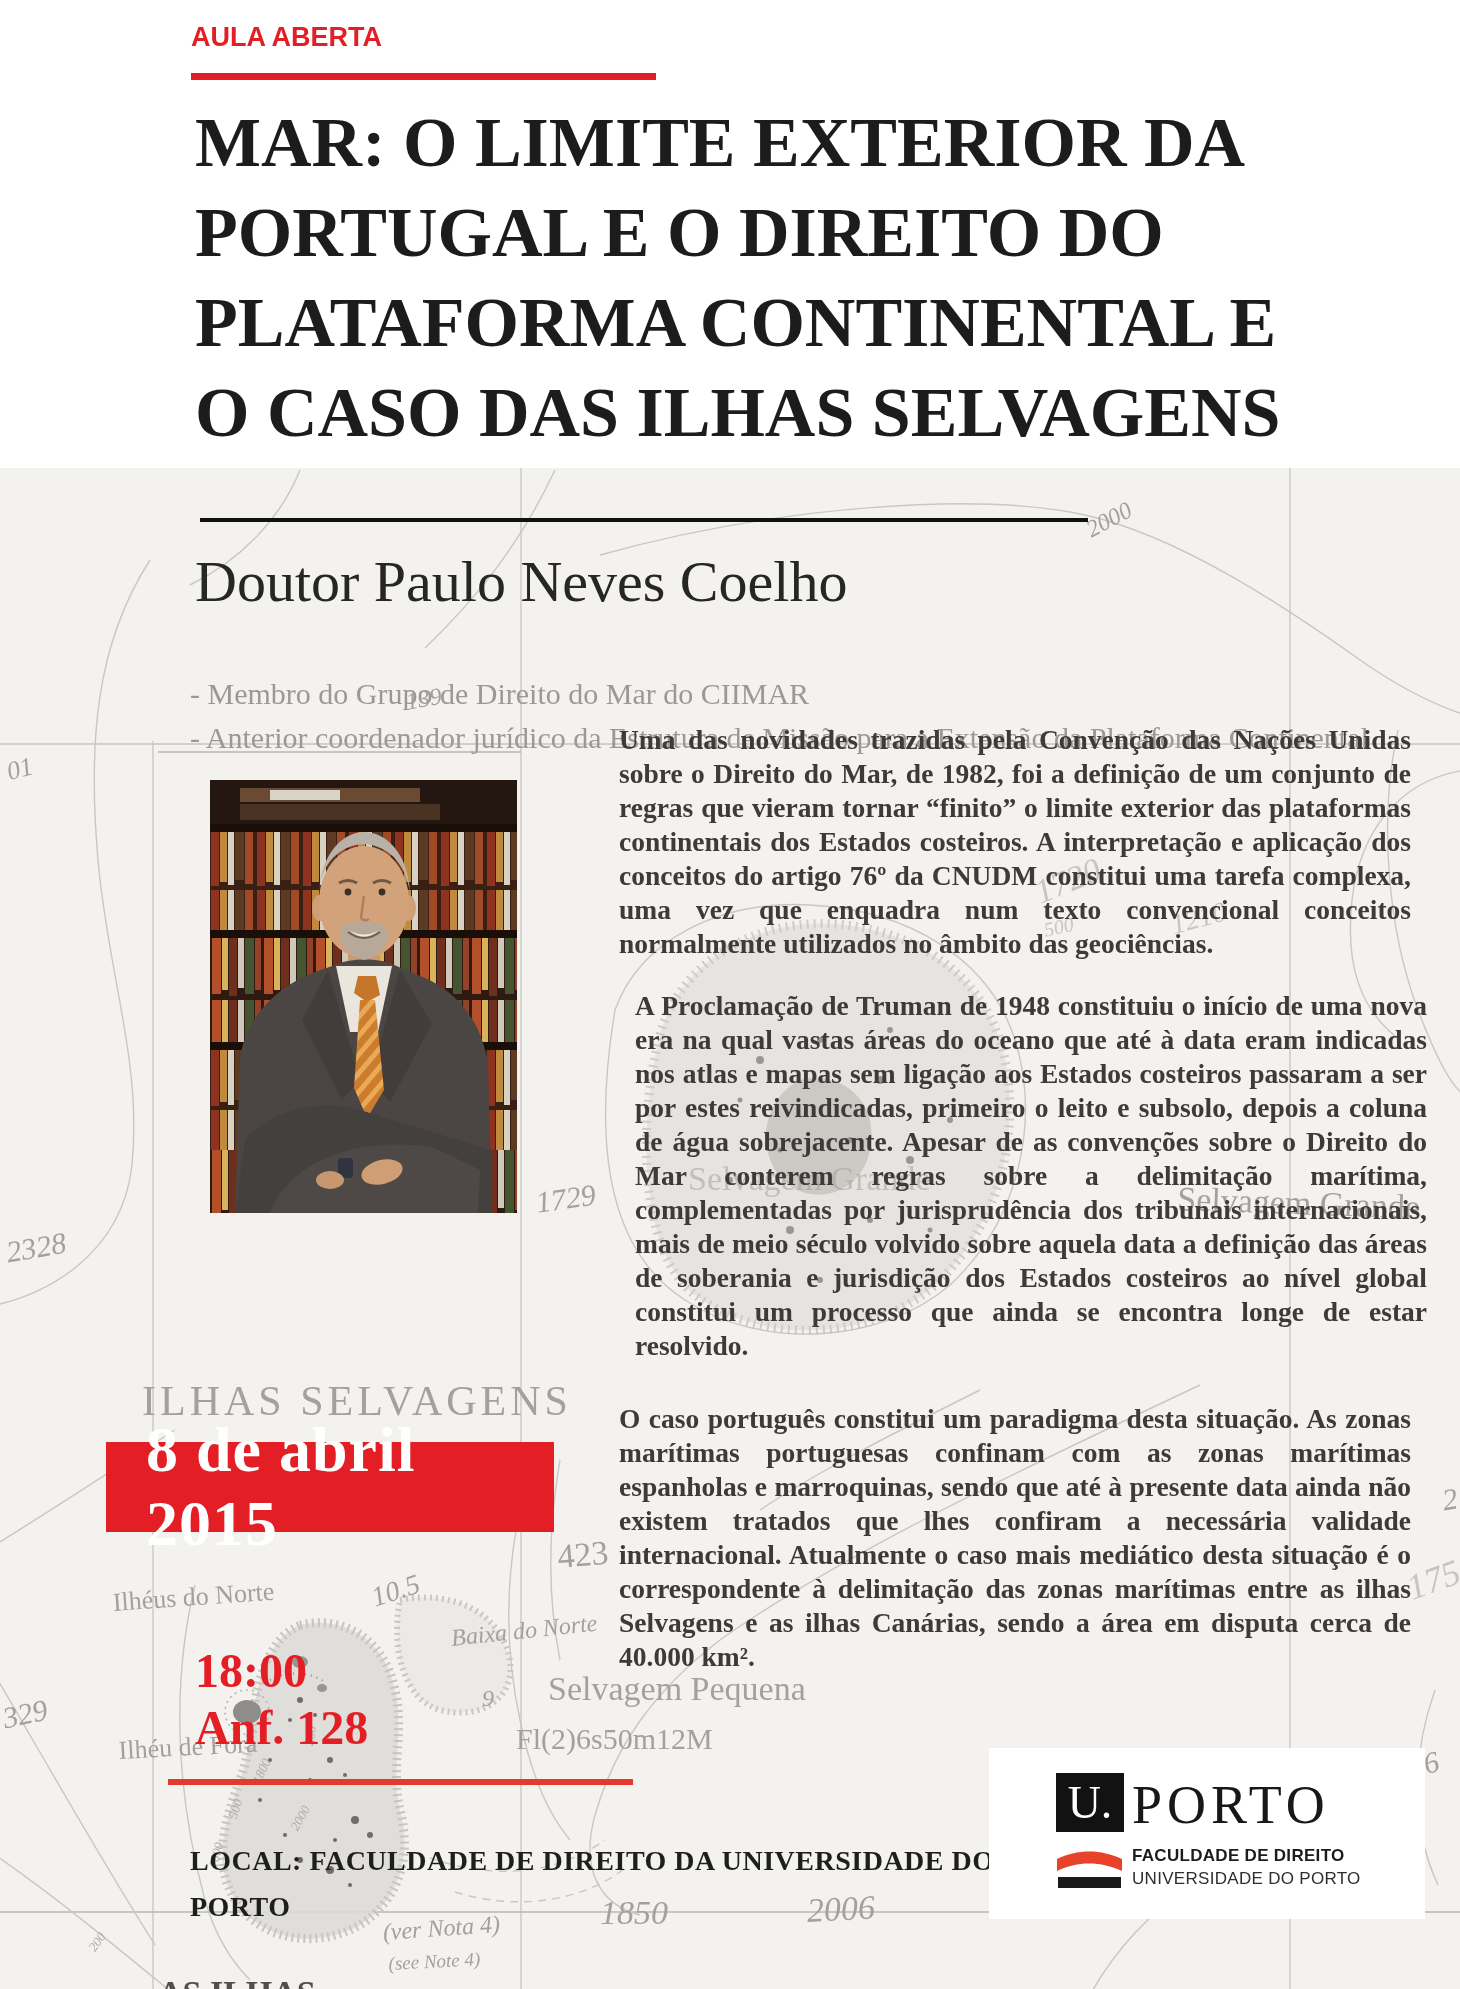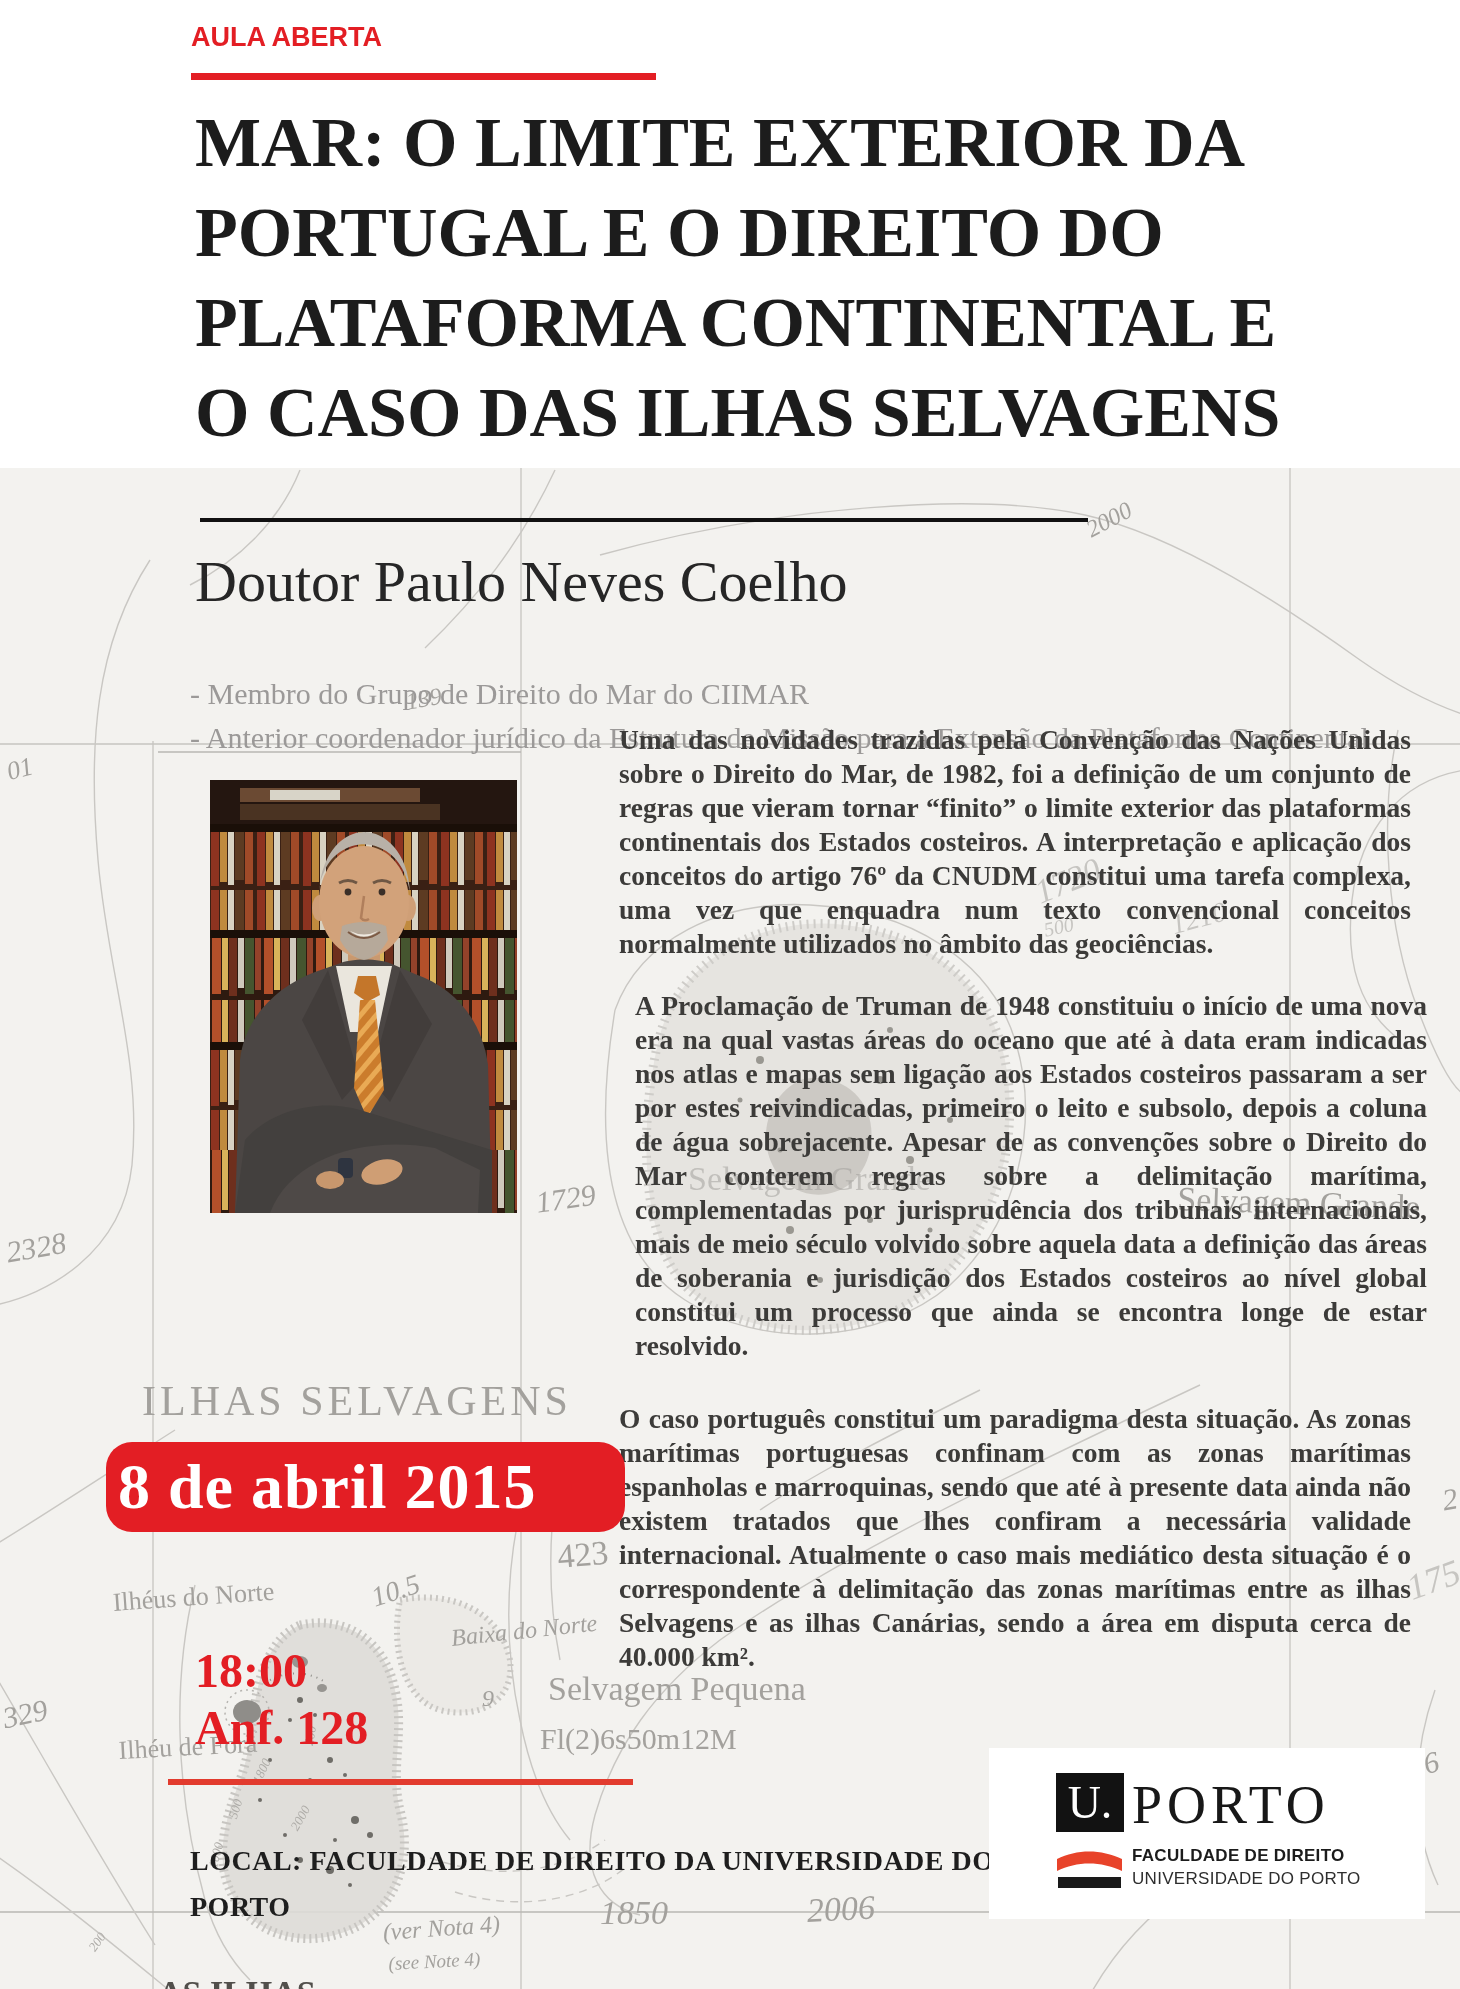--- a/index.html
+++ b/index.html
@@ -32,24 +32,24 @@
   .speaker-name{position:absolute;left:195px;top:548px;font-size:58px;color:#262626;z-index:3;}
   .speaker-roles{position:absolute;left:190px;top:630px;width:1222px;z-index:3;margin-top:42px;}
   .role{font-size:30px;line-height:44px;color:var(--muted_gray);text-align:justify;}
   
   .photo{position:absolute;left:210px;top:780px;width:307px;height:433px;z-index:2;}
   
   .para{position:absolute;left:619px;width:792px;margin:0;font-size:27.5px;line-height:34px;
         font-weight:bold;color:var(--body_text);text-align:justify;z-index:3;}
   .p1{top:723px;} .p2{top:989px;margin-left:16px;} .p3{top:1402px;}
   
-  .date-banner{position:absolute;left:106px;top:1442px;width:519px;height:90px;
+  .date-banner{position:absolute;left:106px;top:1442px;width:448px;height:90px;
         background:var(--accent_red);color:#ffffff;font-weight:bold;font-size:64px;
-        display:flex;align-items:center;padding-left:12px;box-sizing:border-box;
-        letter-spacing:1px;z-index:4;border-radius:26px;}
+        display:flex;align-items:center;padding-left:40px;box-sizing:border-box;
+        letter-spacing:1px;z-index:4;}
   .event-time,.event-room{position:absolute;left:195px;color:var(--accent_red);
         font-weight:bold;font-size:48px;z-index:4;}
   .event-time{top:1643px;} .event-room{top:1700px;}
   .red-rule{position:absolute;left:168px;top:1779px;width:465px;height:6px;
         background:var(--rule_red);z-index:4;}
   .location{position:absolute;left:190px;top:1838px;font-weight:bold;font-size:28px;
         line-height:46px;color:#1e1e1e;letter-spacing:.5px;z-index:4;}
   
   .logo-card{position:absolute;left:989px;top:1748px;width:436px;height:171px;background:#ffffff;z-index:4;}
   .logo-u{position:absolute;left:67px;top:25px;width:68px;height:59px;background:#121212;color:#ffffff;
@@ -167,21 +167,21 @@
         <span class="map-label" style="left: 1178px; top: 1182px; font-size: 34px; transform: rotate(2deg);">Selvagem Grande</span>
         <span class="map-label spaced" style="left: 142px; top: 1348px; font-size: 42px; margin-top: 32px;">ILHAS SELVAGENS</span>
         <span class="map-label" style="left: 556px; top: 1540px; font-size: 34px; transform: rotate(-5deg);">423</span>
         <span class="map-label italic" style="left: 368px; top: 1585px; font-size: 28px; transform: rotate(-18deg);">10.5</span>
         <span class="map-label italic faint" style="left: 1402px; top: 1572px; font-size: 36px; transform: rotate(-20deg);">1750</span>
         <span class="map-label italic" style="left: 1440px; top: 1486px; font-size: 30px; transform: rotate(-10deg);">2</span>
         <span class="map-label" style="left: 112px; top: 1590px; font-size: 26px; transform: rotate(-4deg);">Ilhéus do Norte</span>
         <span class="map-label italic" style="left: 450px; top: 1626px; font-size: 24px; transform: rotate(-6deg);">Baixa do Norte</span>
         <span class="map-label italic" style="left: 482px; top: 1686px; font-size: 24px;">9</span>
         <span class="map-label" style="left: 548px; top: 1672px; font-size: 34px;">Selvagem Pequena</span>
-        <span class="map-label" style="left: 540px; top: 1724px; font-size: 30px;">Fl(2)6s50m12M</span>
+        <span class="map-label" style="left: 516px; top: 1724px; font-size: 30px;">Fl(2)6s50m12M</span>
         <span class="map-label" style="left: 118px; top: 1738px; font-size: 26px; transform: rotate(-3deg);">Ilhéu de Fora</span>
         <span class="map-label italic" style="left: 0px; top: 1704px; font-size: 30px; transform: rotate(-12deg);">329</span>
         <span class="map-label italic" style="left: 600px; top: 1896px; font-size: 34px;">1850</span>
         <span class="map-label italic" style="left: 806px; top: 1894px; font-size: 34px; transform: rotate(-3deg);">2006</span>
         <span class="map-label italic" style="left: 382px; top: 1920px; font-size: 24px; transform: rotate(-4deg);">(ver Nota 4)</span>
         <span class="map-label italic" style="left: 388px; top: 1954px; font-size: 19px; transform: rotate(-3deg);">(see Note 4)</span>
         <span class="map-label italic" style="left: 1420px; top: 1750px; font-size: 30px; transform: rotate(-15deg);">6</span>
         <span class="map-label tiny italic" style="left: 250px; top: 1780px; font-size: 13px; transform: rotate(-65deg);">1800</span>
         <span class="map-label tiny italic" style="left: 226px; top: 1816px; font-size: 13px; transform: rotate(-72deg);">500</span>
         <span class="map-label tiny italic" style="left: 288px; top: 1826px; font-size: 13px; transform: rotate(-60deg);">2000</span>

